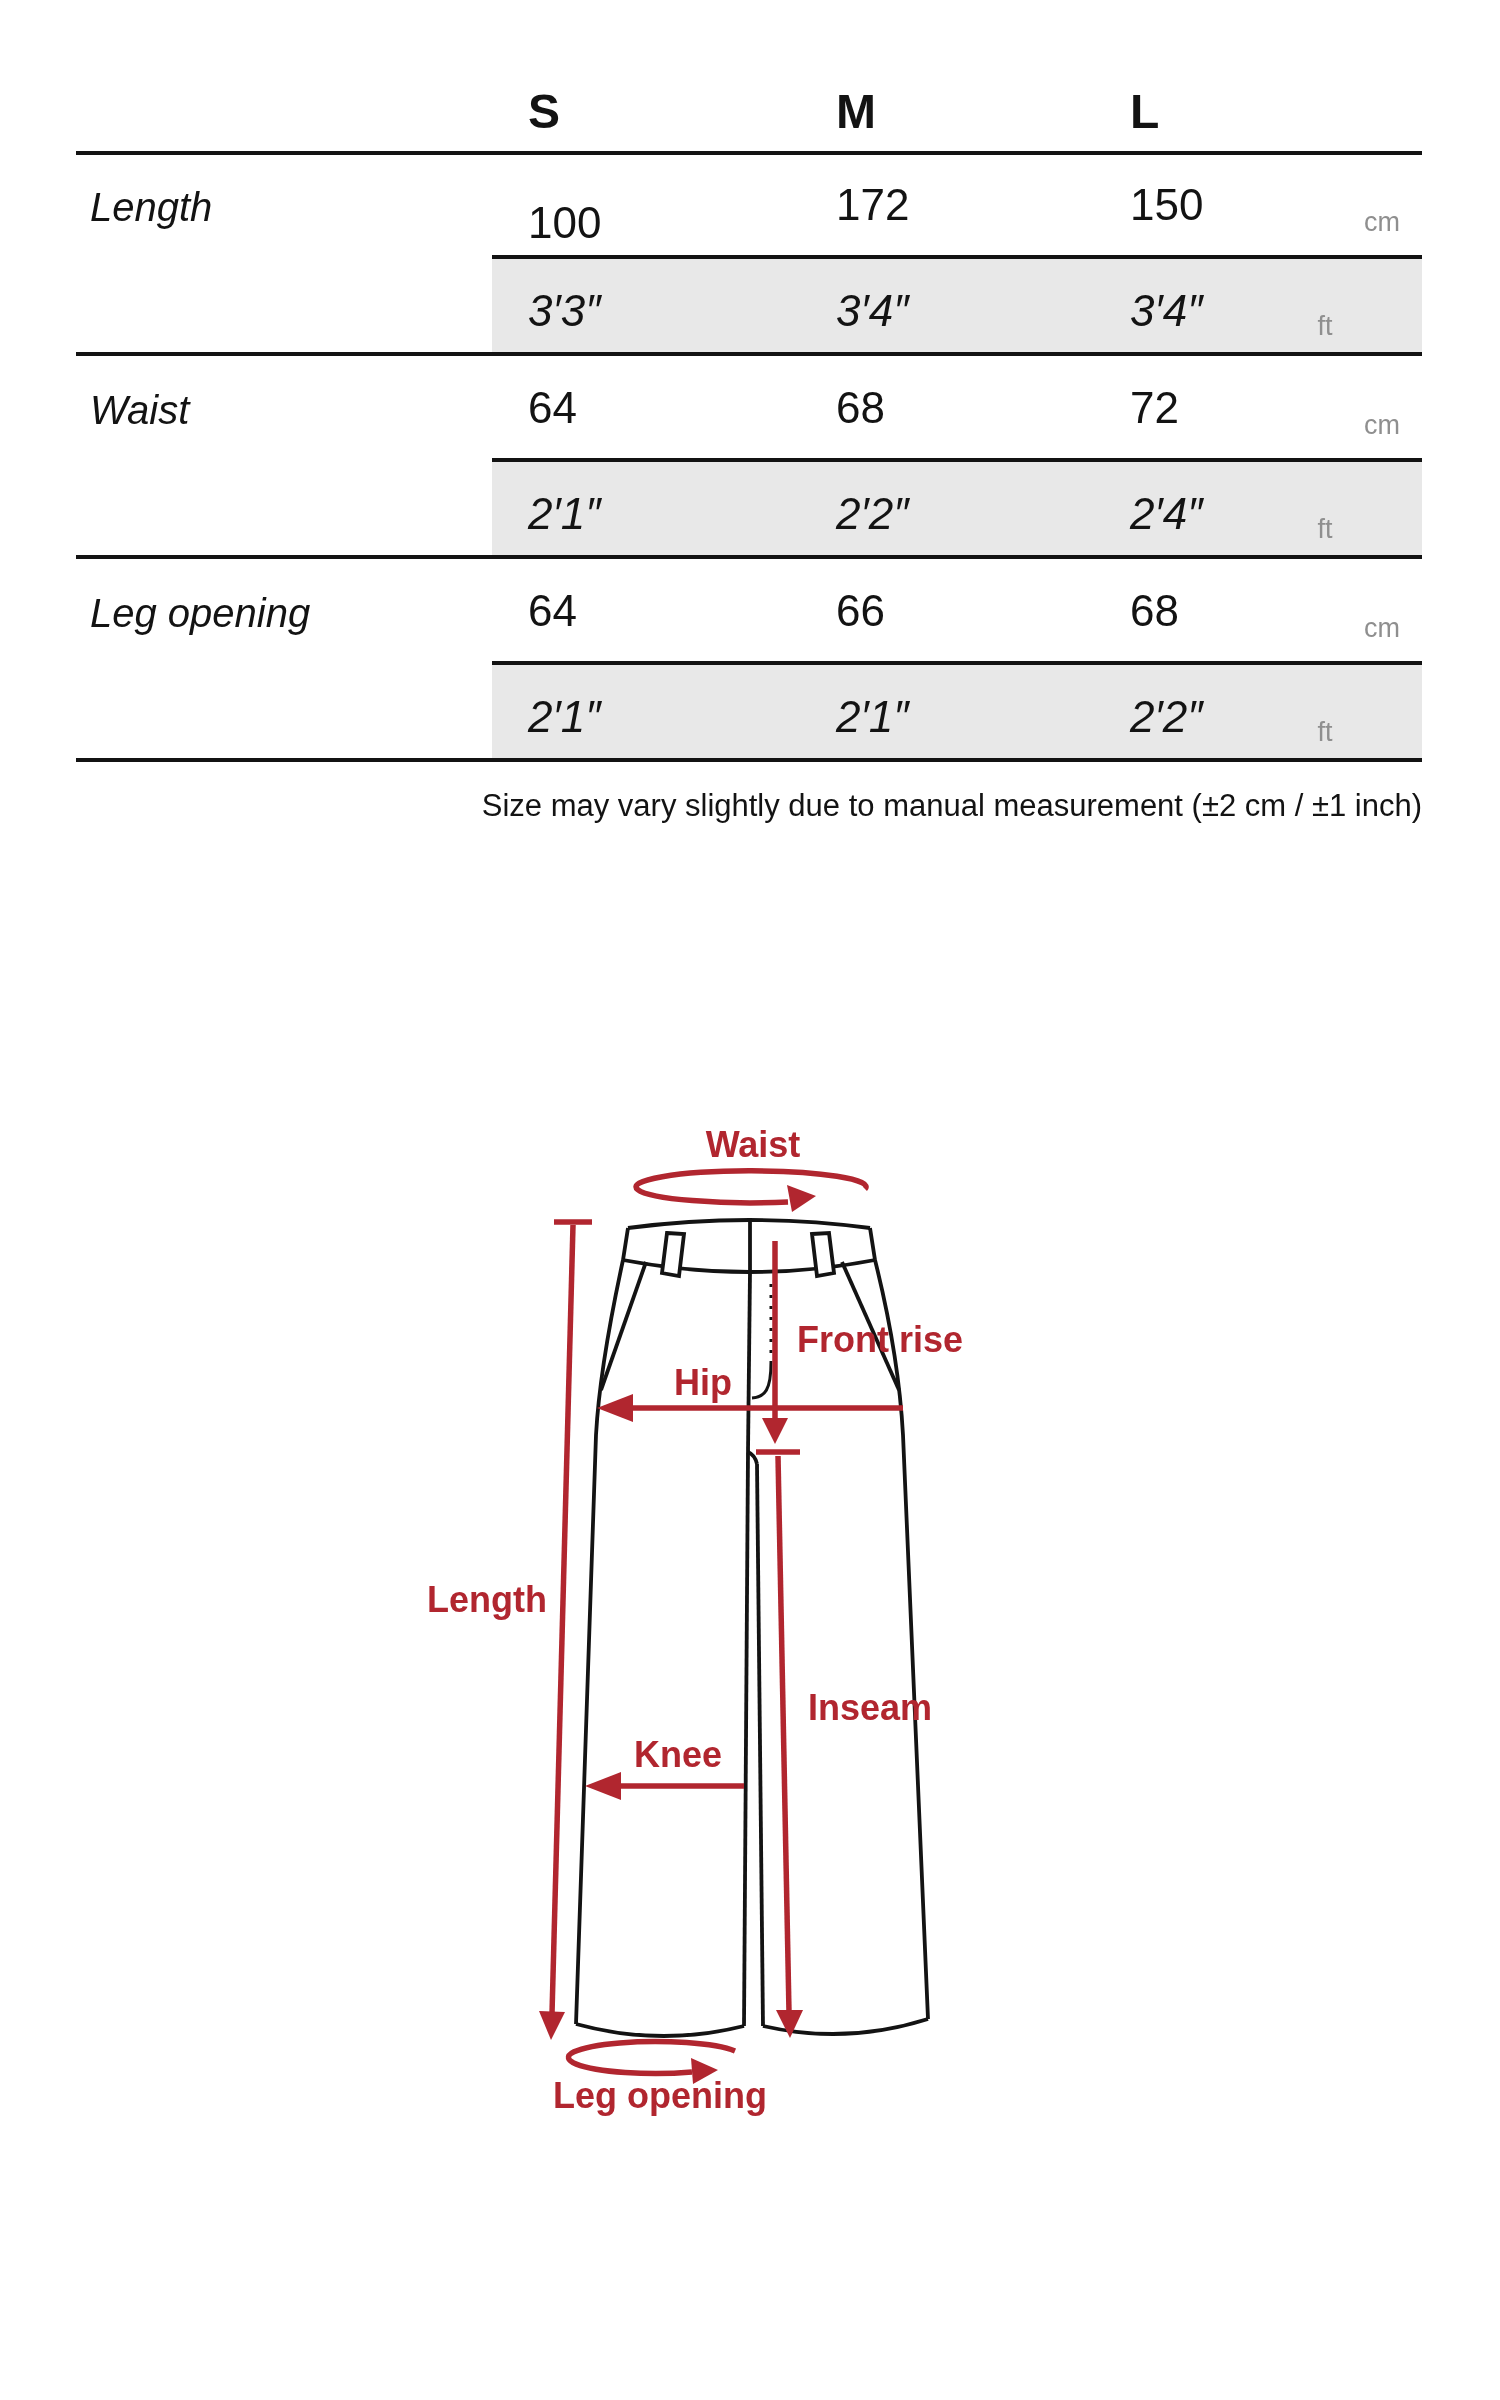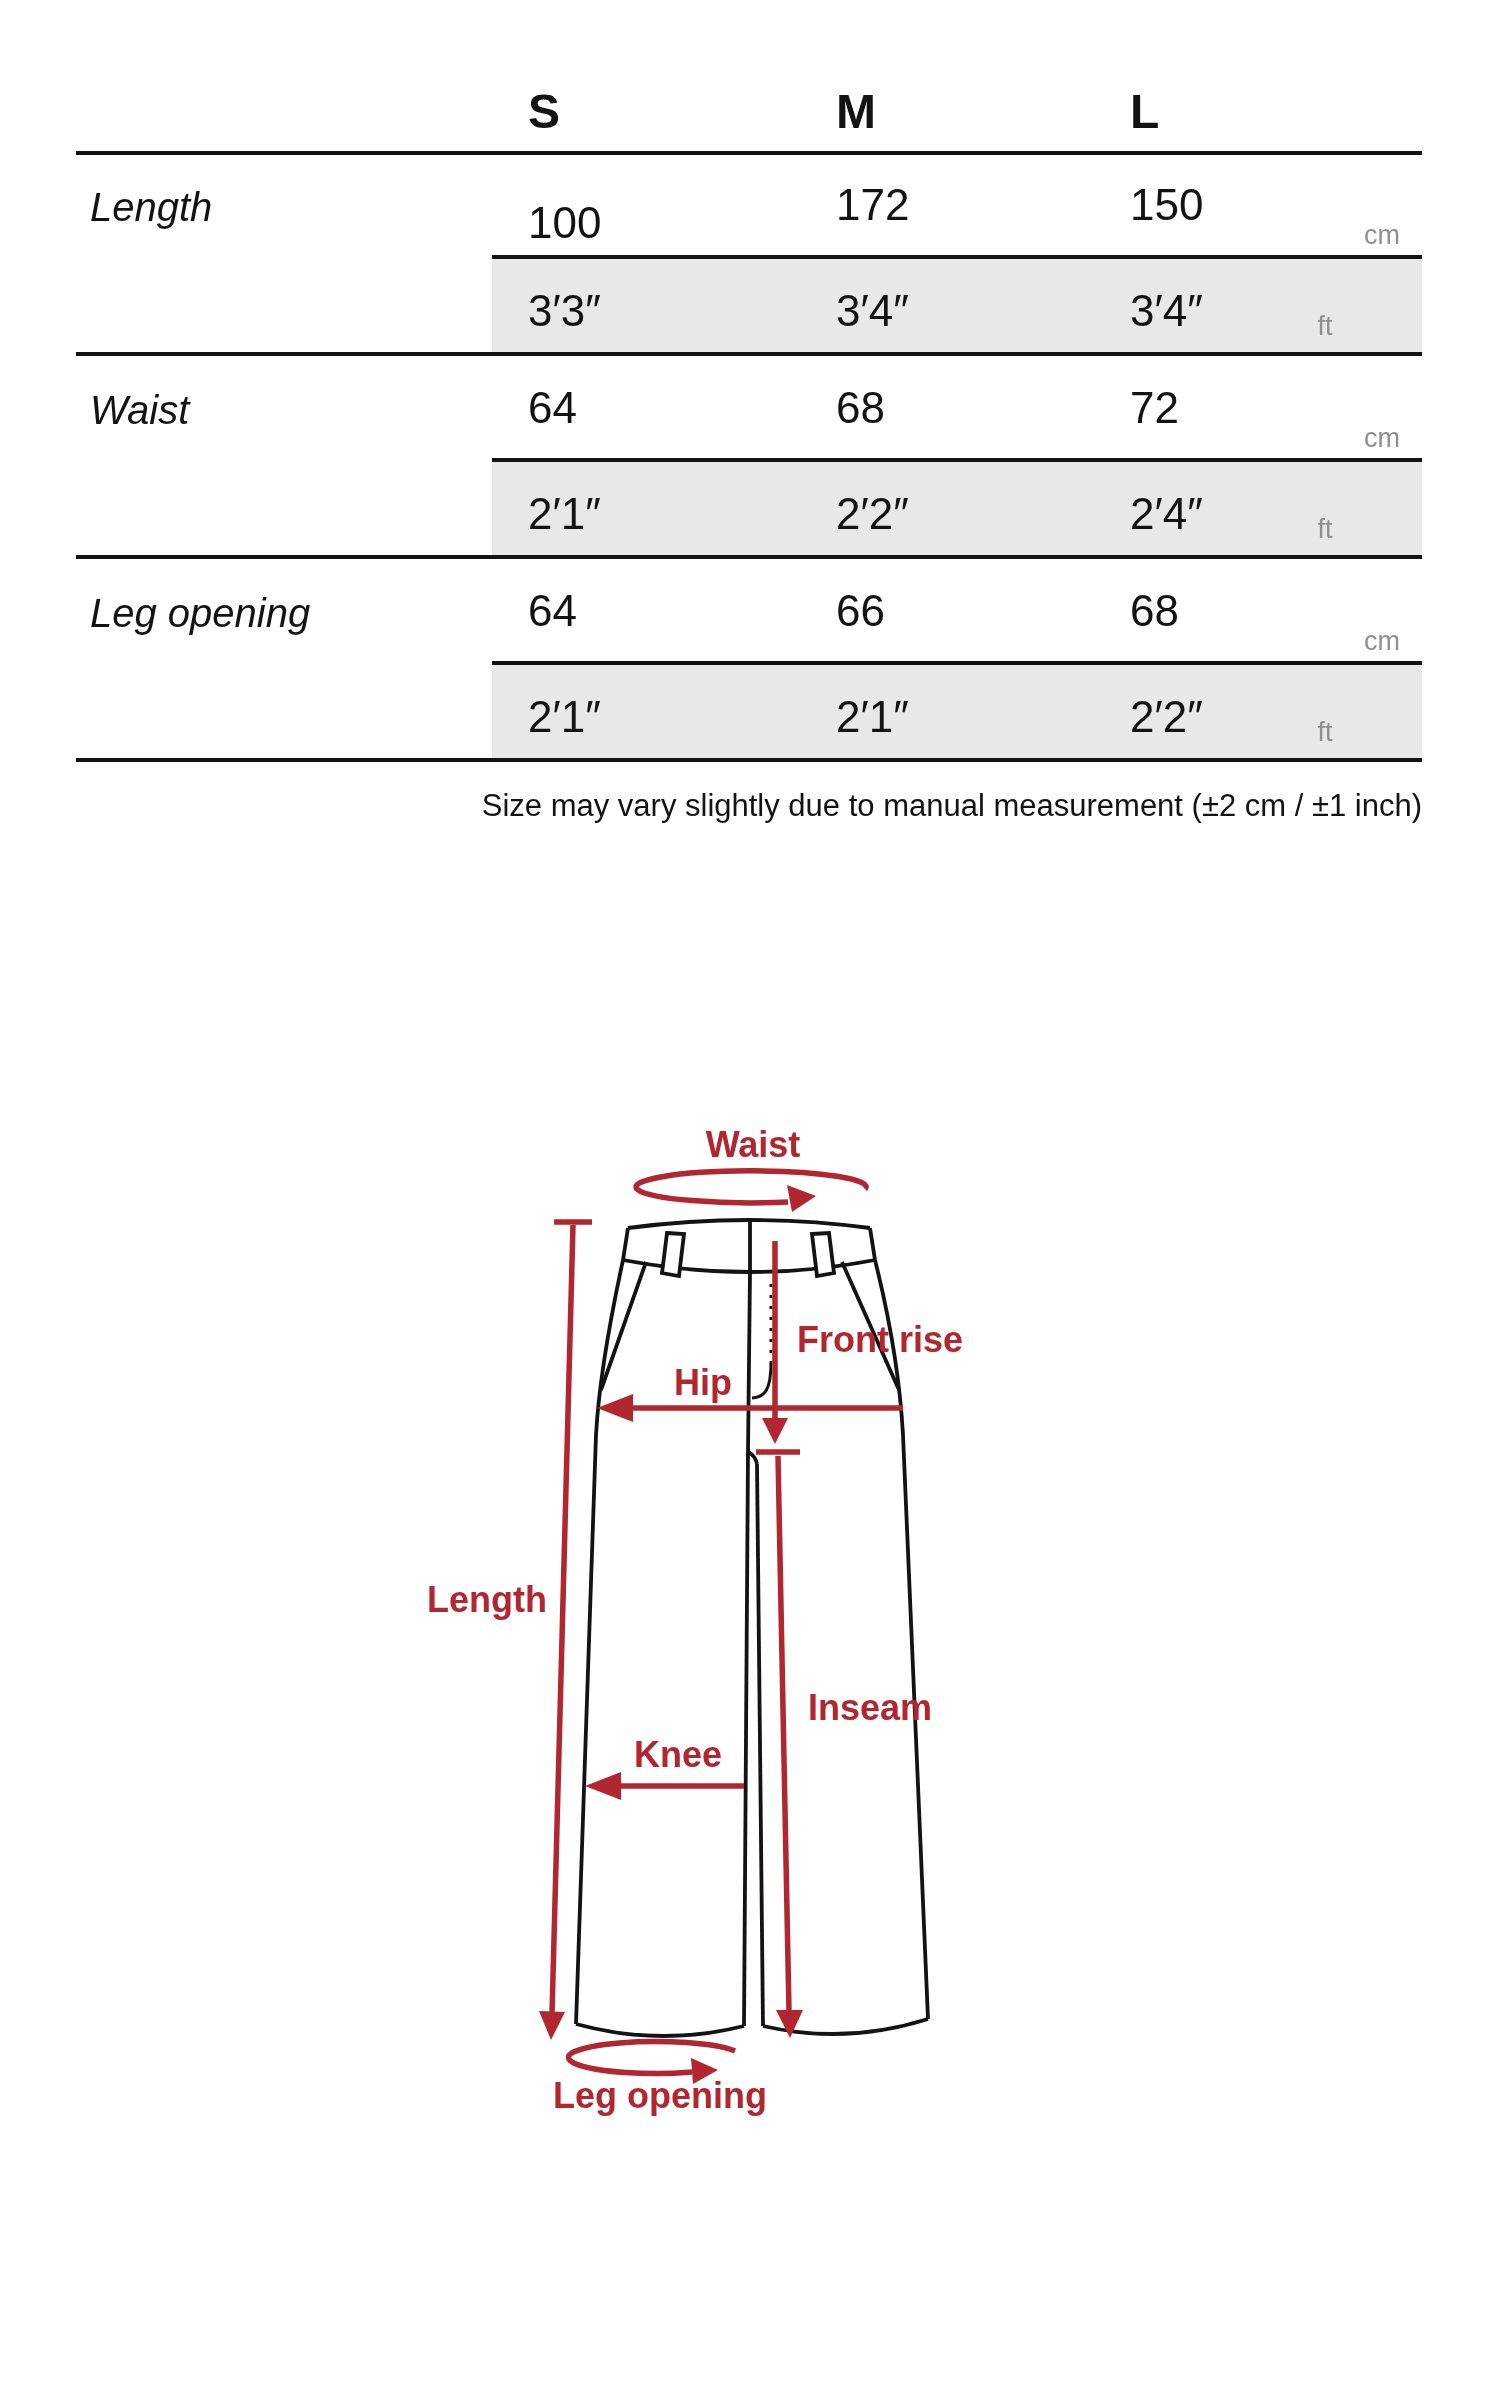--- a/index.html
+++ b/index.html
@@ -4,27 +4,27 @@
 <style>
   html,body{margin:0;padding:0;background:#ffffff;}
   .page{
     position:relative;width:1500px;height:2400px;background:#ffffff;
     font-family:"Liberation Sans",sans-serif;color:#131313;overflow:hidden;
   }
   .th{position:absolute;top:88px;font-weight:700;font-size:48px;line-height:48px;}
   .c1{left:528px;} .c2{left:836px;} .c3{left:1130px;}
   .rowlabel{position:absolute;left:90px;font-style:italic;font-size:40px;line-height:40px;}
   .val{position:absolute;font-size:44px;line-height:44px;}
-  .unit{position:absolute;left:1250px;width:150px;text-align:right;color:#8f8f8f;font-size:27px;line-height:27px;margin-top:13px;}
+  .unit{position:absolute;left:1250px;width:150px;text-align:right;color:#8f8f8f;font-size:27px;line-height:27px;}
   .rule{position:absolute;left:76px;width:1346px;height:4px;background:#131313;}
   .ftbox{
     position:absolute;left:492px;width:930px;height:100px;background:#e8e8e8;
     border-top:4px solid #131313;box-sizing:border-box;
   }
-  .ftbox .val{position:absolute;}
+  .ftbox .val{position:absolute;font-style:italic;}
   .f1{left:36px;} .f2{left:344px;} .f3{left:638px;}
   .funit{position:absolute;left:758px;width:150px;text-align:center;color:#8f8f8f;font-size:27px;line-height:27px;}
   .note{
     position:absolute;top:790px;left:76px;width:1346px;text-align:right;
     font-size:31px;line-height:31px;color:#131313;
   }
   .diagram-svg{position:absolute;left:380px;top:1100px;width:700px;height:1100px;}
   .diagram-svg text{
     font-family:"Liberation Sans",sans-serif;font-weight:700;font-size:36px;
     fill:#B1262F;text-anchor:middle;

